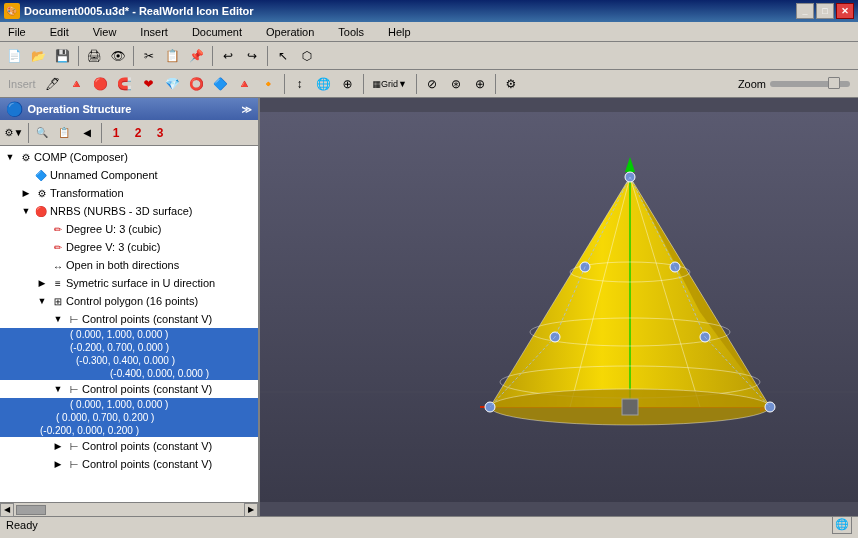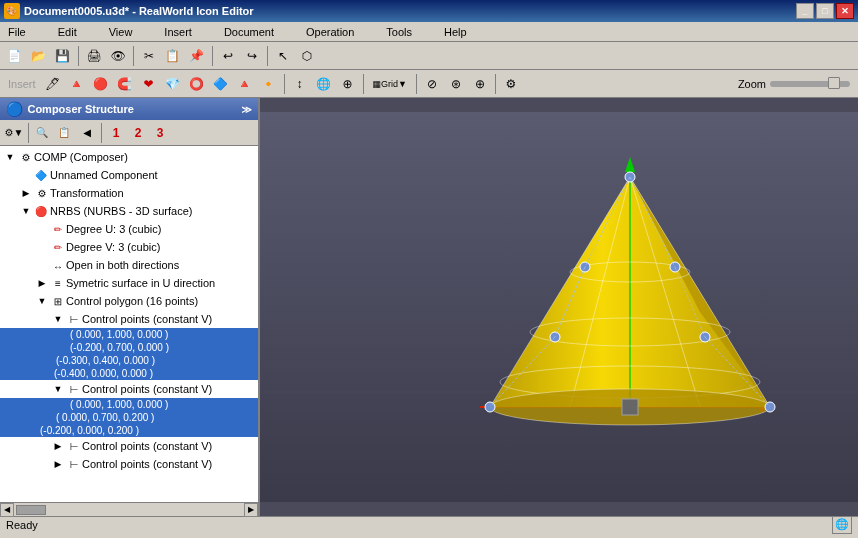--- a/index.html
+++ b/index.html
@@ -26,21 +26,21 @@
     .title-btn-close { background: #e04040; border: 1px solid #800; color: white; }
 
     
     .menu-bar {
       background: #d4d0c8;
       border-bottom: 1px solid #808080;
       height: 20px;
       display: flex;
       align-items: center;
       padding: 0 2px;
-      gap: 20px;
+      gap: 12px;
     }
     .menu-item {
       padding: 1px 6px;
       cursor: pointer;
       font-size: 11px;
     }
 
     
     .toolbar {
       background: #d4d0c8;
@@ -255,21 +255,21 @@
     </div>
   </div>
 </div>
 
 <div class="main-area">
 
   <div class="left-panel">
     <div class="panel-header">
       <div style="display:flex;align-items:center;gap:4px;">
         <span class="panel-header-icon">🔵</span>
-        <span>Composer Structure</span>
+        <span>Operation Structure</span>
       </div>
       <span class="panel-collapse-btn">≫</span>
     </div>
     <div class="panel-toolbar">
       <div class="panel-btn">⚙▼</div>
       <div class="toolbar-sep"></div>
       <div class="panel-btn">🔍</div>
       <div class="panel-btn">📋</div>
       <div class="panel-btn">◀</div>
       <div class="toolbar-sep"></div>
@@ -338,24 +338,24 @@
         <span class="tree-icon">⊢</span>
         <span>Control points (constant V)</span>
       </div>
 
       <div class="point-item" style="padding-left:70px;">
         <span>( 0.000, 1.000, 0.000 )</span>
       </div>
       <div class="point-item" style="padding-left:70px;">
         <span>(-0.200, 0.700, 0.000 )</span>
       </div>
-      <div class="point-item" style="padding-left:56px;">
+      <div class="point-item" style="padding-left:76px;">
         <span>(-0.300, 0.400, 0.000 )</span>
       </div>
-      <div class="point-item" style="padding-left:54px;">
+      <div class="point-item" style="padding-left:110px;">
         <span>(-0.400, 0.000, 0.000 )</span>
       </div>
 
       <div class="tree-item" style="padding-left:50px;">
         <span class="expand-icon">▼</span>
         <span class="tree-icon">⊢</span>
         <span>Control points (constant V)</span>
       </div>
       <div class="point-item" style="padding-left:70px;">
         <span>( 0.000, 1.000, 0.000 )</span>

